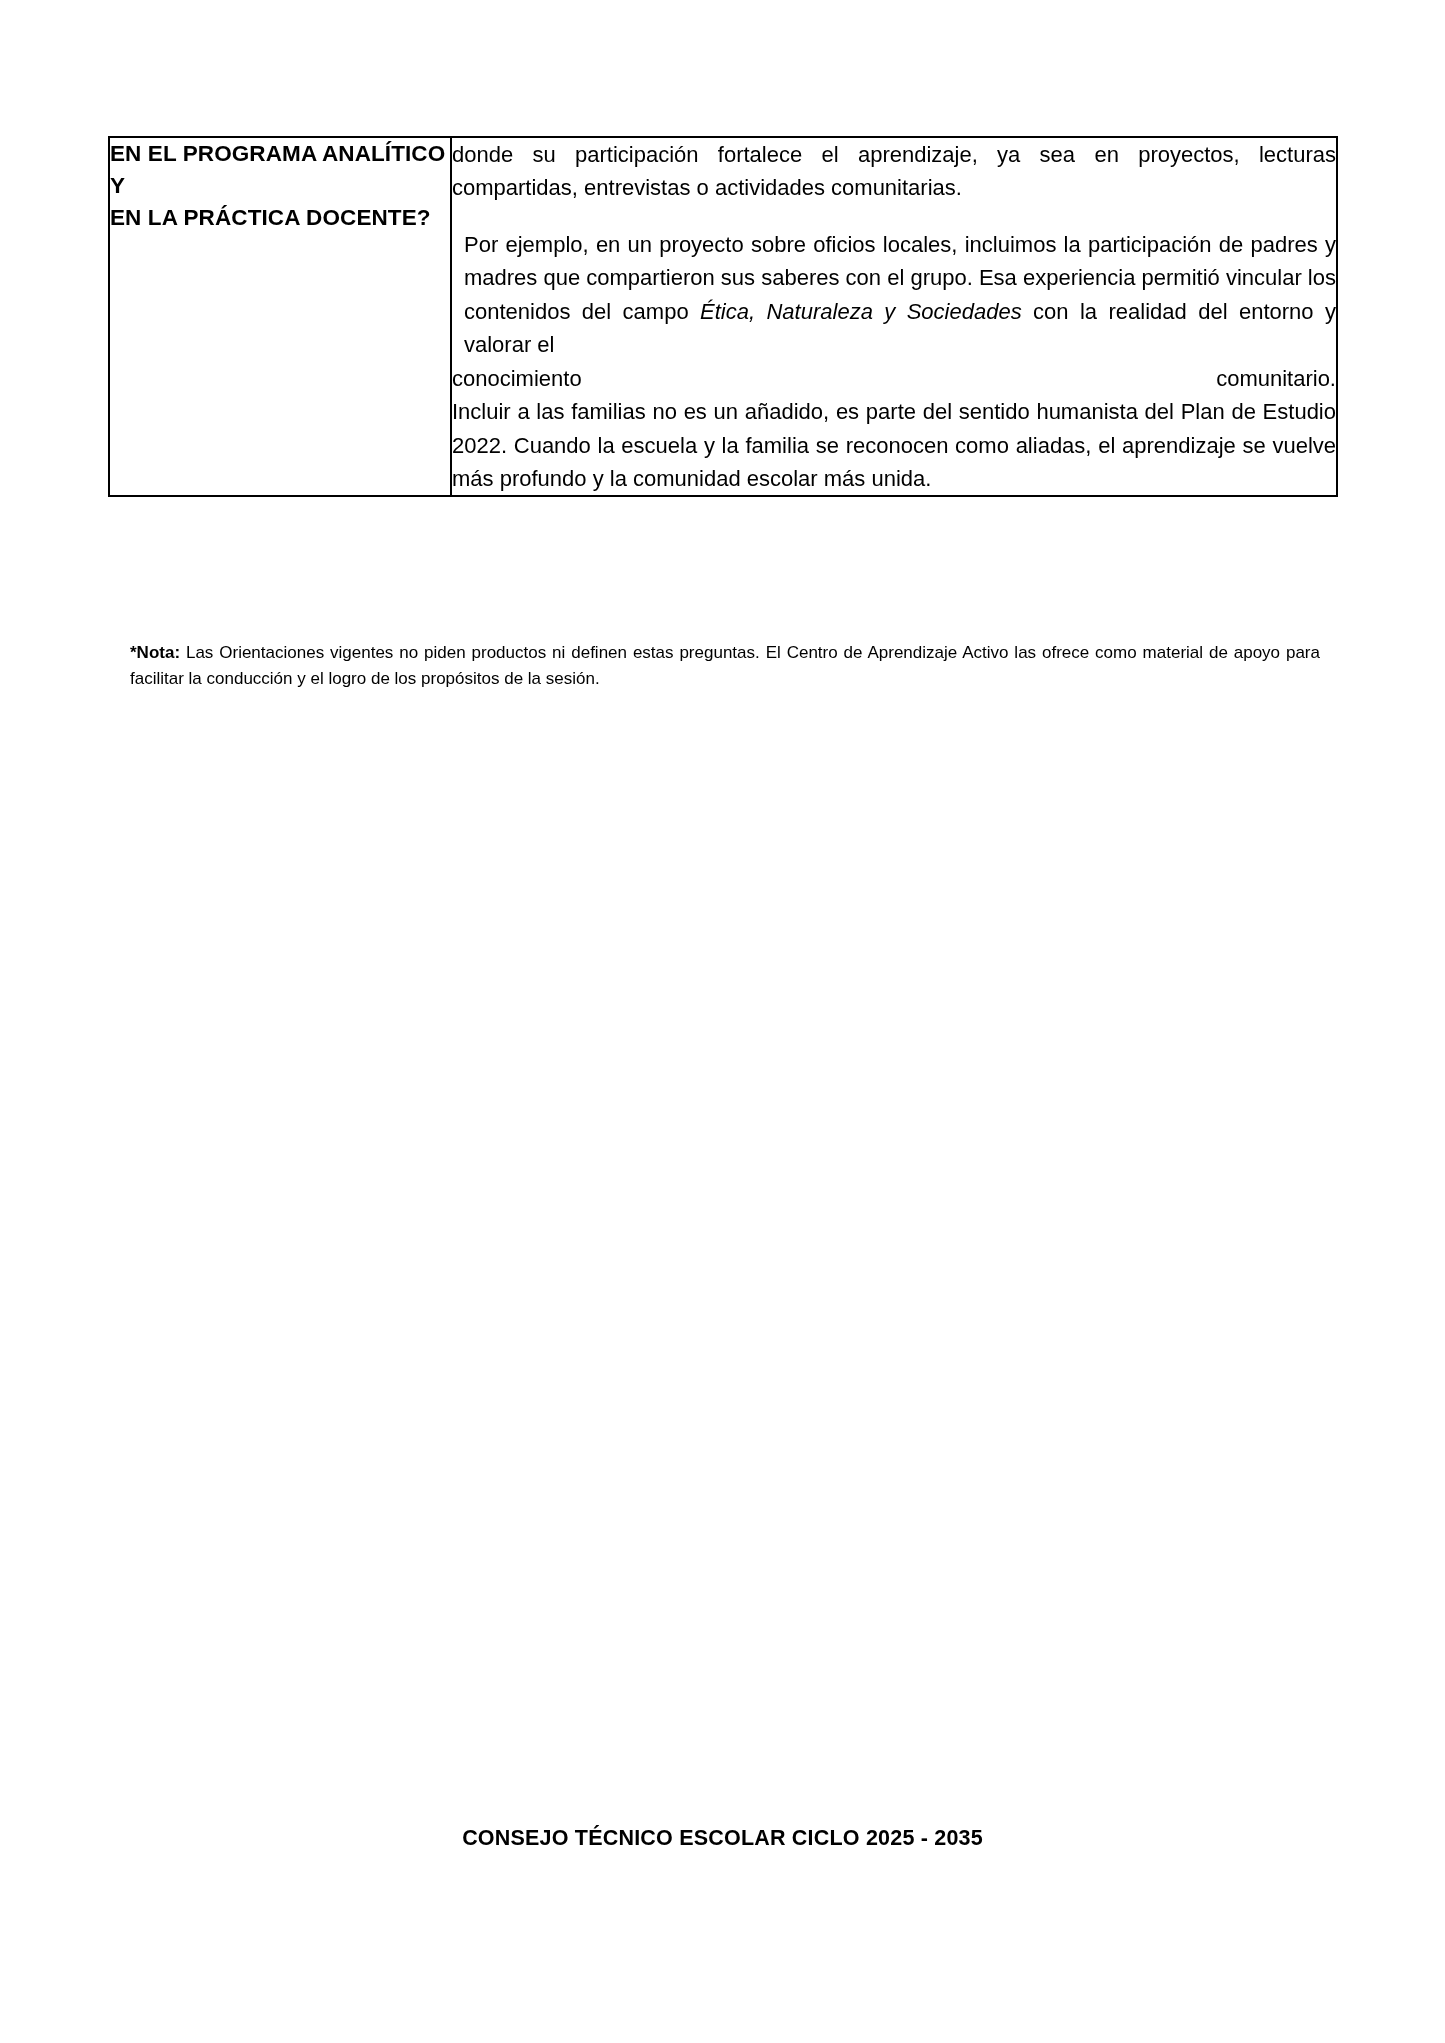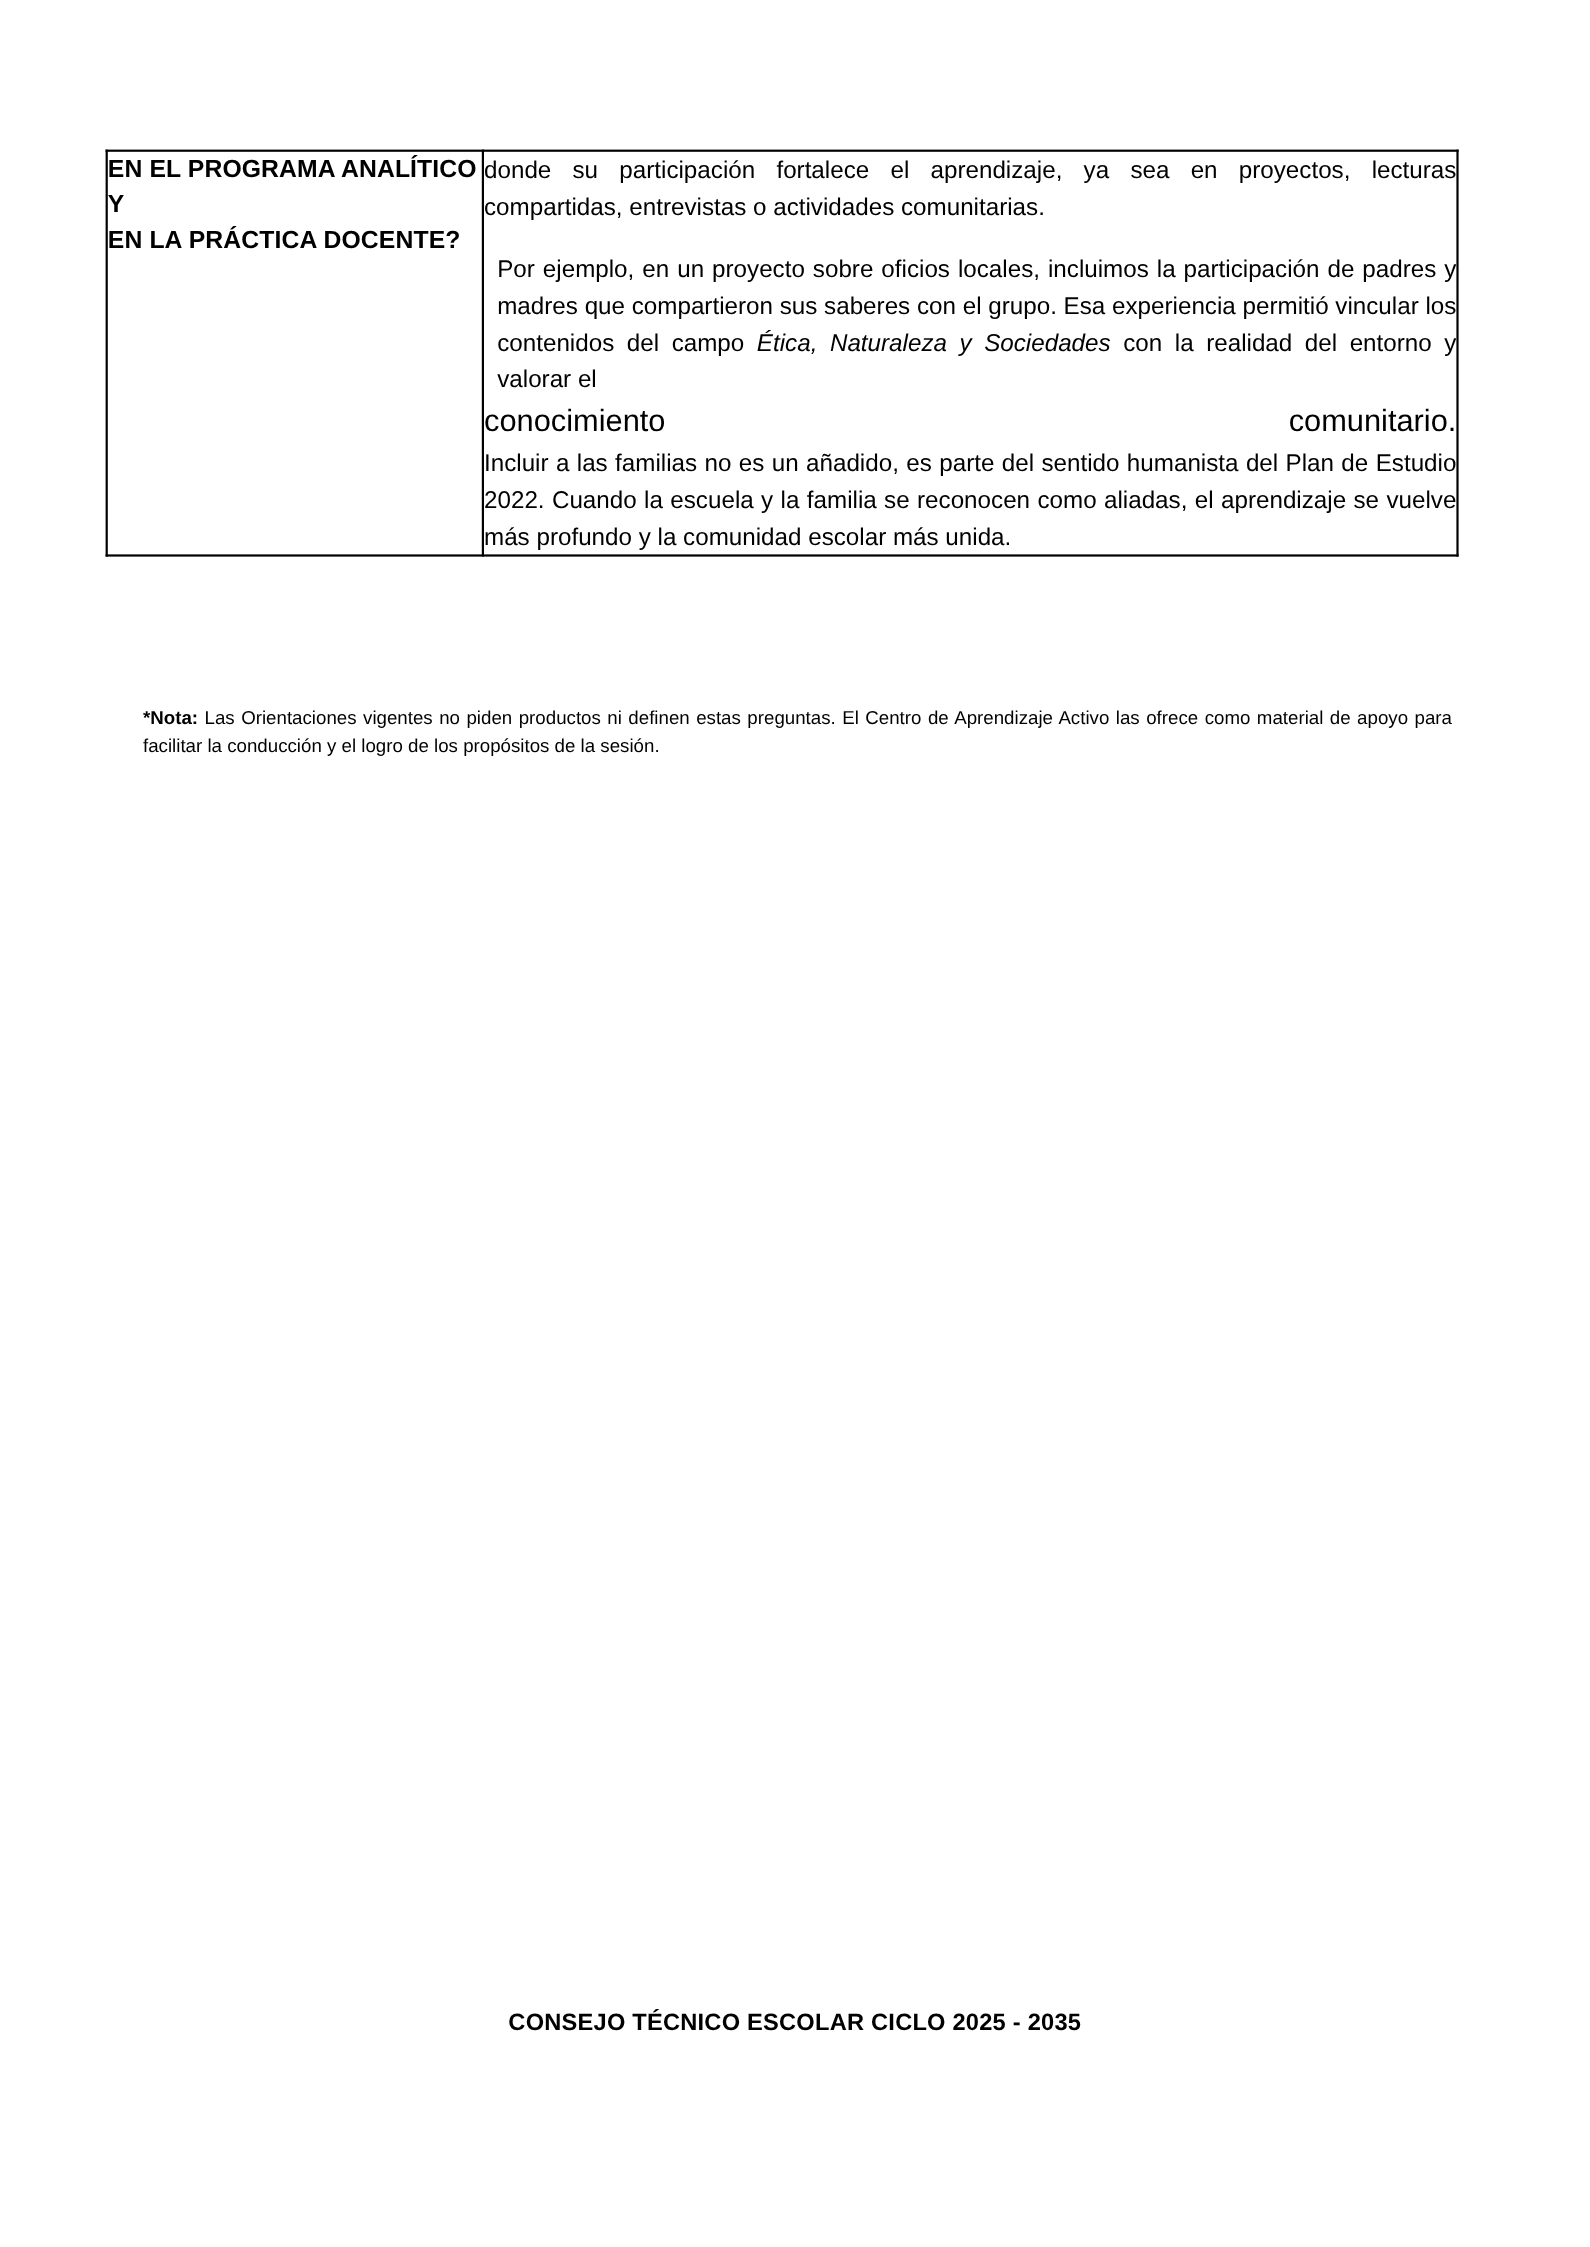--- a/index.html
+++ b/index.html
@@ -18,21 +18,21 @@
 
   .page {
     position: absolute;
     inset: 0;
     background: #ffffff;
   }
 
   
   .table-wrap {
     position: absolute;
-    left: 96px;
+    left: 108px;
     top: 136px;
     width: 1230px;
   }
 
   table.qa-table {
     width: 100%;
     border-collapse: collapse;
     table-layout: fixed;
   }
 
@@ -71,21 +71,21 @@
   }
 
   .italic {
     font-style: italic;
   }
 
   
   .spread-line {
     display: flex;
     justify-content: space-between;
-    font-size: 28px;
+    font-size: 22px;
     line-height: 1.52;
     align-items: center;
   }
 
   
   .footnote {
     position: absolute;
     left: 130px;
     top: 640px;
     width: 1190px;

